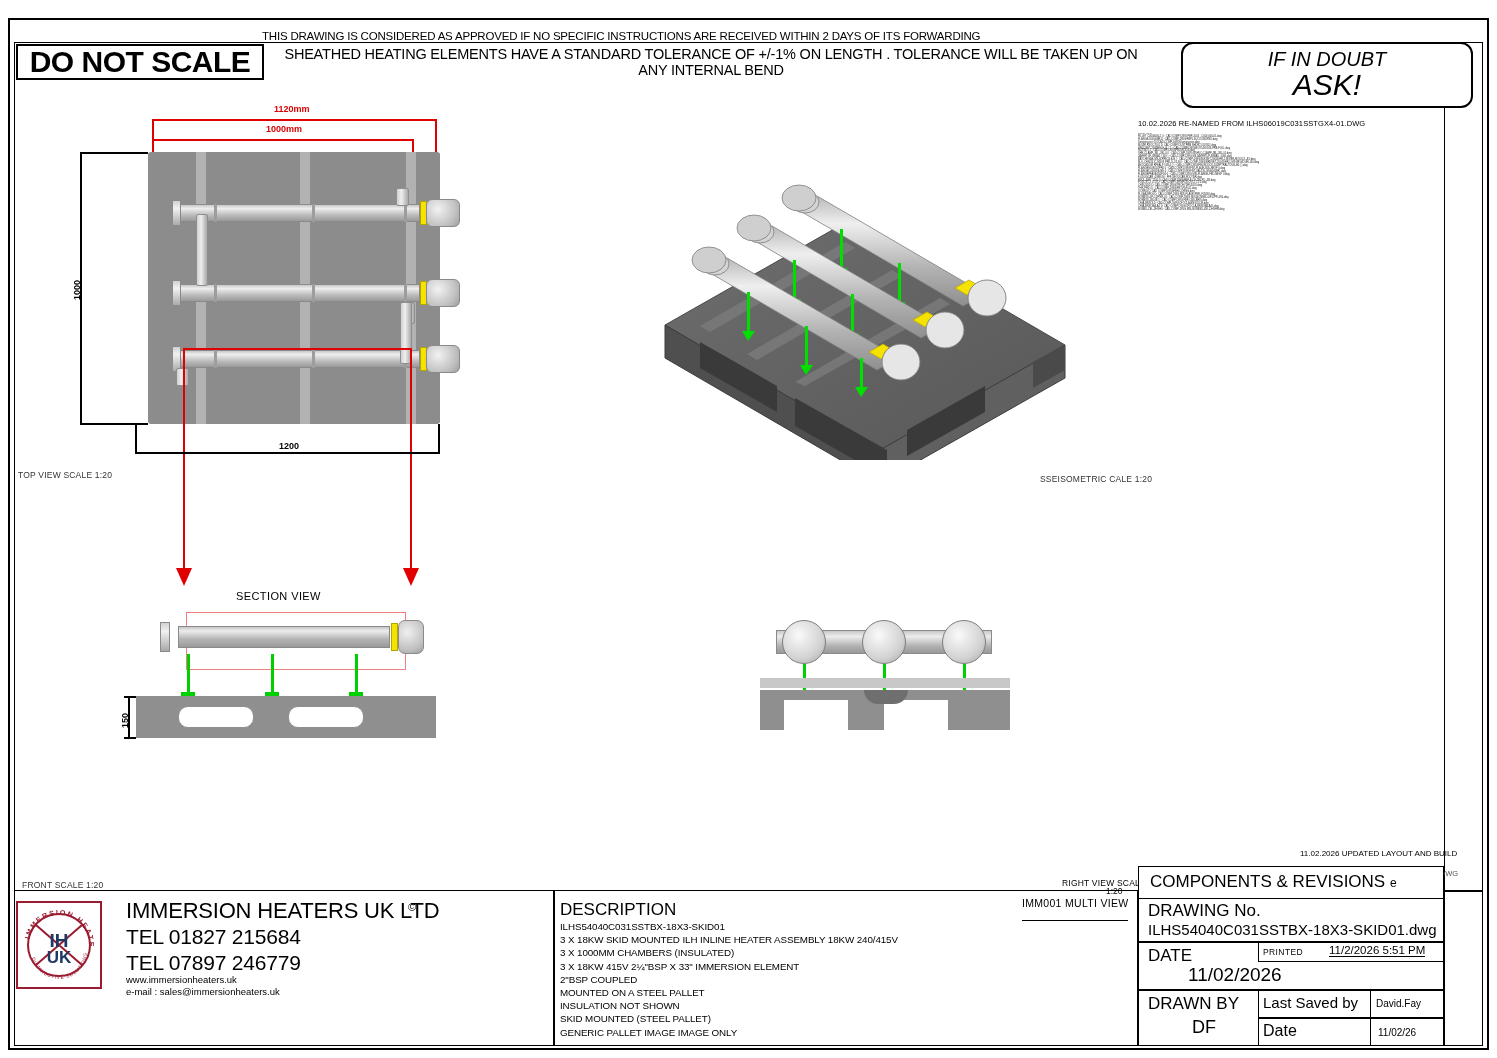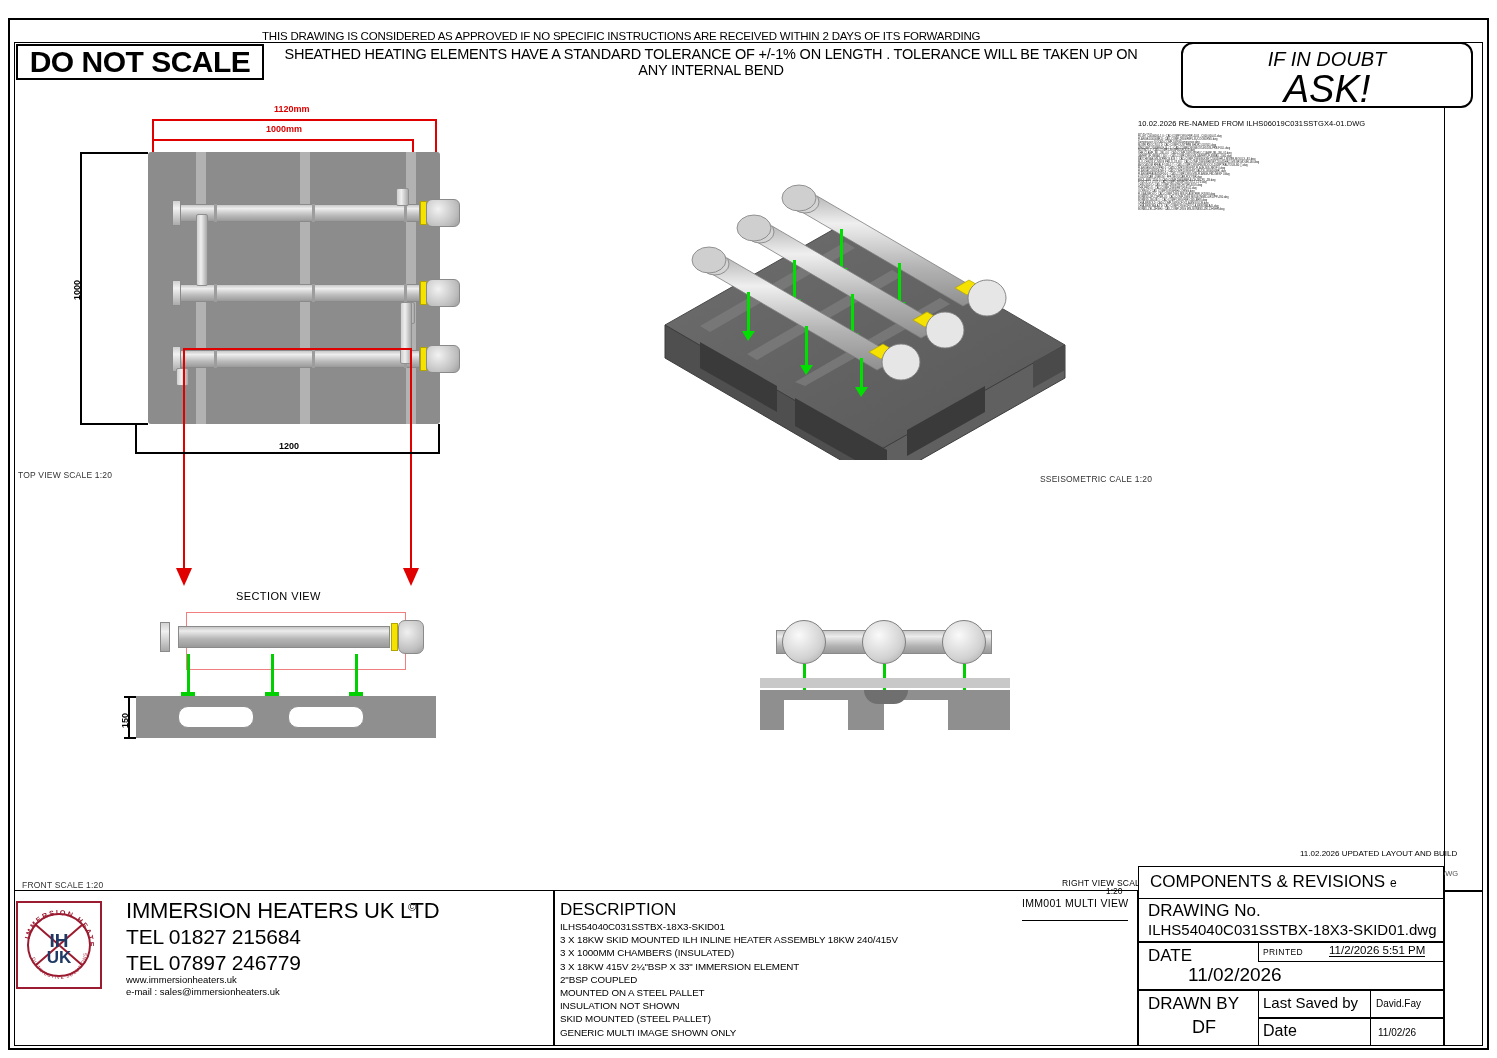--- a/index.html
+++ b/index.html
@@ -10,21 +10,21 @@
 
   
   .hdr-note{position:absolute;left:262px;top:30px;width:640px;text-align:center;font-size:11.5px;letter-spacing:-0.2px;white-space:nowrap;}
   .dns-box{position:absolute;left:16px;top:44px;width:248px;height:36px;border:2px solid #000;box-sizing:border-box;background:#fff;display:flex;align-items:center;justify-content:center;}
   .dns-box span{font-size:30px;font-weight:bold;letter-spacing:-0.5px;}
   .tol1{position:absolute;left:280px;top:46px;width:862px;text-align:center;font-size:14.5px;letter-spacing:-0.2px;}
   .tol2{position:absolute;left:280px;top:66px;width:862px;text-align:center;font-size:14.5px;letter-spacing:-0.2px;}
 
   .doubt-box{position:absolute;left:1152px;top:42px;width:288px;height:62px;border:2px solid #000;border-radius:12px;background:#fff;margin-left:29px;}
   .doubt1{position:absolute;left:0;top:4px;width:288px;text-align:center;font-size:20px;font-style:italic;}
-  .doubt2{position:absolute;left:0;top:24px;width:288px;text-align:center;font-size:38px;font-style:italic;}
+  .doubt2{position:absolute;left:0;top:24px;width:288px;text-align:center;font-size:30px;font-style:italic;}
 
   .renamed{position:absolute;left:1138px;top:119px;font-size:7.5px;letter-spacing:0.1px;white-space:nowrap;}
   .partslist{position:absolute;left:1138px;top:133px;width:300px;font-size:2.6px;line-height:2.9px;color:#1a1a1a;overflow:hidden;height:118px;font-family:"Liberation Sans",sans-serif;}
   .partslist div{white-space:nowrap;}
 
   
   .vdiv{position:absolute;left:1444px;top:42px;width:1px;height:1004px;background:#000;}
 
   
   .vlabel{position:absolute;font-size:8.5px;letter-spacing:0.2px;color:#333;white-space:nowrap;}
@@ -374,21 +374,21 @@
   <div class="desc-title">DESCRIPTION</div>
   <div id="desc-lines">
       <div class="desc-line" style="top: 921px;">ILHS54040C031SSTBX-18X3-SKID01</div>
       <div class="desc-line" style="top: 934.2px;">3 X 18KW SKID MOUNTED ILH INLINE HEATER ASSEMBLY 18KW 240/415V</div>
       <div class="desc-line" style="top: 947.4px;">3 X 1000MM CHAMBERS (INSULATED)</div>
       <div class="desc-line" style="top: 960.6px;">3 X 18KW 415V 2¼"BSP X 33"  IMMERSION ELEMENT</div>
       <div class="desc-line" style="top: 973.8px;">2"BSP COUPLED</div>
       <div class="desc-line" style="top: 987px;">MOUNTED ON A STEEL PALLET</div>
       <div class="desc-line" style="top: 1000.2px;">INSULATION NOT SHOWN</div>
       <div class="desc-line" style="top: 1013.4px;">SKID MOUNTED (STEEL PALLET)</div>
-      <div class="desc-line" style="top: 1026.6px;">GENERIC MULTI IMAGE SHOWN ONLY</div>
+      <div class="desc-line" style="top: 1026.6px;">GENERIC PALLET IMAGE IMAGE ONLY</div>
     </div>
 
   <div class="rv-scale">RIGHT VIEW  SCALE</div>
   <div class="rv-scale2">1:20</div>
   <div class="mv">IMM001  MULTI VIEW</div>
 
   <div class="tb" style="left:1138px;top:866px;width:306px;height:36px;border-bottom:none;"></div>
   <div class="cr">
     <span>COMPONENTS &amp; REVISIONS</span>
     <span style="font-size:12px;">e</span>

